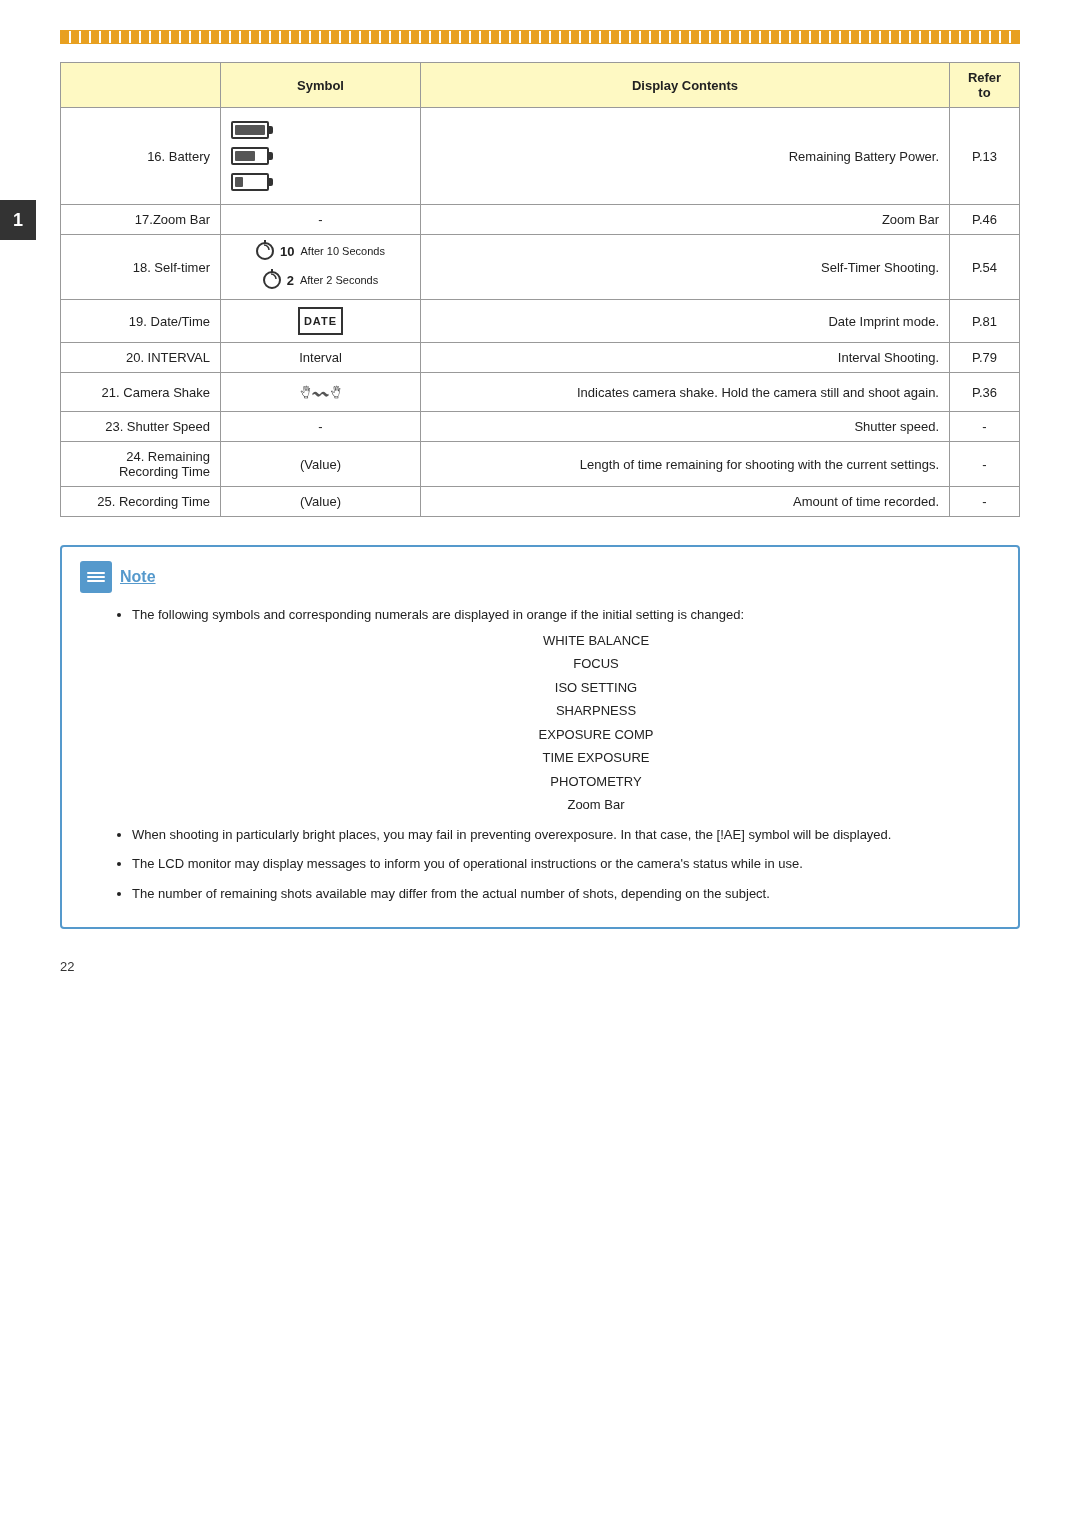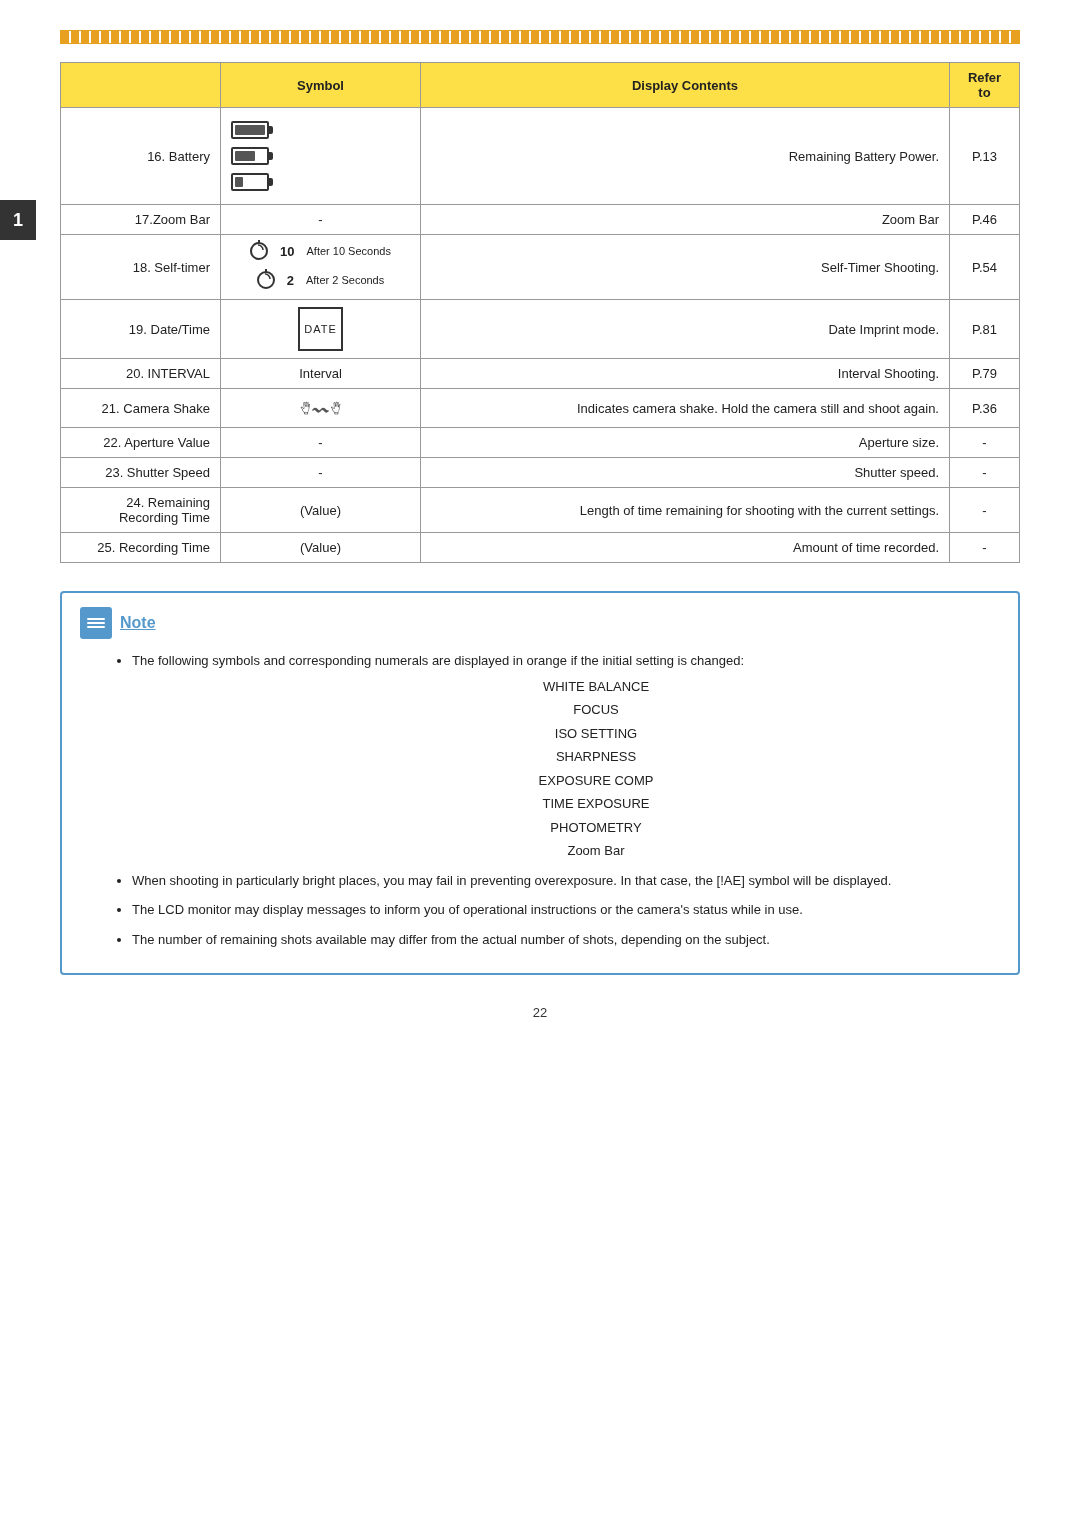--- a/index.html
+++ b/index.html
@@ -51,21 +51,21 @@
       border-collapse: collapse;
       margin-bottom: 28px;
     }
     th, td {
       border: 1px solid #999;
       padding: 7px 10px;
       vertical-align: middle;
       text-align: right;
     }
     th {
-      background: #fde047;
+      background: #fef9c3;
       font-weight: bold;
       text-align: center;
       font-size: 13px;
     }
     td:first-child {
       width: 160px;
     }
     td:nth-child(2) {
       width: 200px;
       text-align: center;
@@ -116,21 +116,21 @@
       flex-direction: column;
       align-items: flex-start;
       gap: 4px;
       padding: 4px 0;
     }
 
     
     .timer-icon {
       display: inline-flex;
       align-items: center;
-      gap: 12px;
+      gap: 6px;
     }
     .timer-circle {
       width: 18px;
       height: 18px;
       border: 2px solid #333;
       border-radius: 50%;
       display: inline-flex;
       align-items: center;
       justify-content: center;
       font-size: 7px;
@@ -148,23 +148,23 @@
     }
     .timer-num {
       font-weight: bold;
       font-size: 13px;
     }
 
     
     .date-box {
       display: inline-block;
       border: 2px solid #333;
-      padding: 14px 4px;
+      padding: 6px 4px;
       font-size: 11px;
-      font-weight: normal;
+      font-weight: bold;
       letter-spacing: 1px;
     }
 
     
     .shake-icon {
       display: inline-flex;
       align-items: center;
       font-size: 12px;
       gap: 2px;
     }
@@ -263,21 +263,20 @@
       padding-left: 24px;
       margin: 6px 0;
       text-align: center;
     }
     .note-content .indent-list li {
       margin-bottom: 4px;
     }
 
     
     .page-number {
-      text-align: center;
       margin-top: 30px;
       font-size: 13px;
       color: #333;
     }
   </style>
 </head>
 <body>
 
 <div class="page-wrapper">
 
@@ -376,26 +375,20 @@
           <span class="shake-icon">
             <span class="hand-sym">🖐︎</span>
             <span class="wave-sym">〰</span>
             <span class="hand-sym">🖐︎</span>
           </span>
         </td>
         <td>Indicates camera shake. Hold the camera still and shoot again.</td>
         <td>P.36</td>
       </tr>
 
-      <tr>
-        <td>22. Aperture Value</td>
-        <td>-</td>
-        <td>Aperture size.</td>
-        <td>-</td>
-      </tr>
 
       <tr>
         <td>23. Shutter Speed</td>
         <td>-</td>
         <td>Shutter speed.</td>
         <td>-</td>
       </tr>
 
       <tr>
         <td>24. Remaining Recording Time</td>

